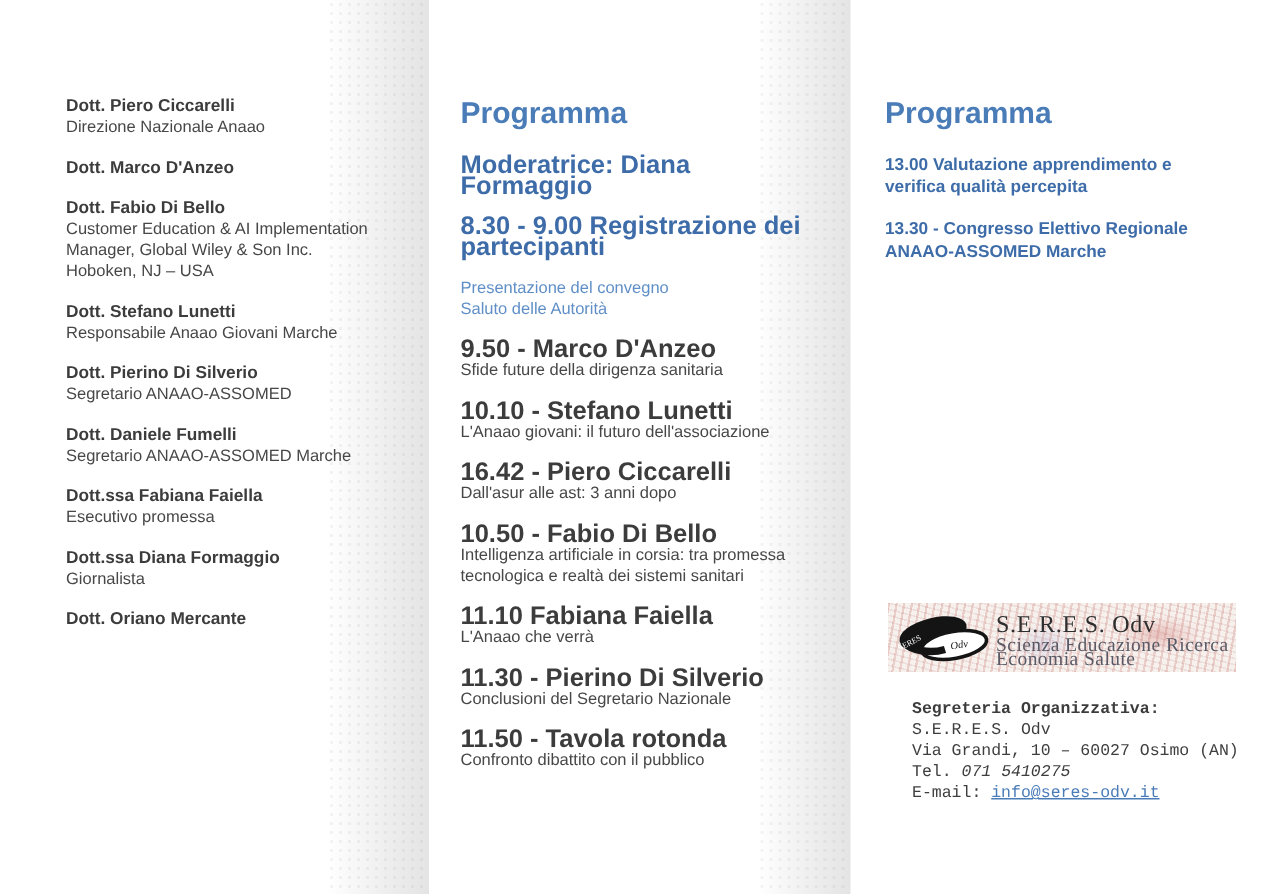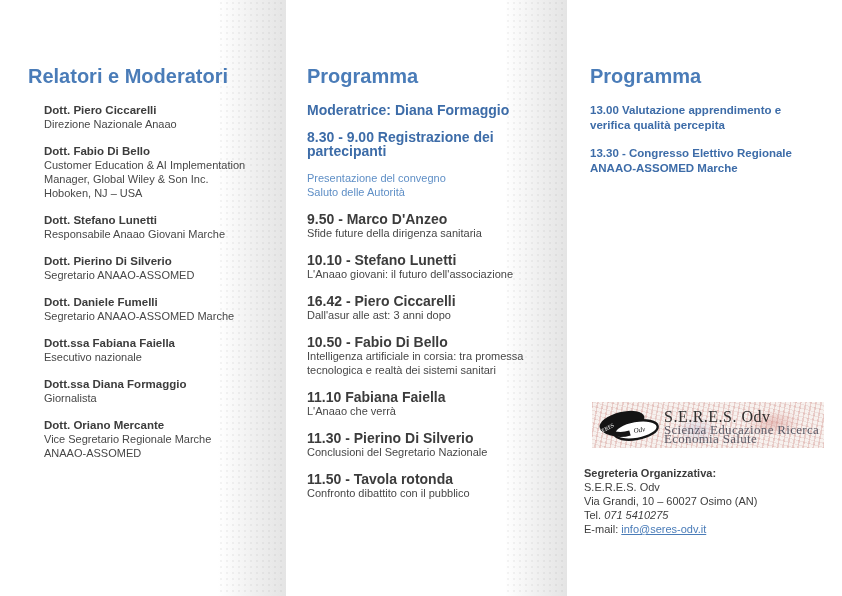--- a/index.html
+++ b/index.html
@@ -31,21 +31,21 @@
     color:#4a7cb8;letter-spacing:0;
   }
 
   
   .speaker{margin-bottom:13px;font-size:11px;line-height:14px;margin-left:16px;}
   .sp-name{font-weight:bold;font-size:11.5px;color:#3c3c3c;}
   .sp-role{color:#474747;}
 
   
   .prog{margin-bottom:13px;font-size:11px;line-height:14px;}
-  .prog-h{font-weight:bold;font-size:14px;}
+  .prog-h{font-weight:bold;font-size:17px;}
   .prog.blue .prog-h{color:#3d6ca8;}
   .prog.dark .prog-h{color:#3c3c3c;}
   .prog.blue .prog-l{color:#5f8fc6;}
   .prog.dark .prog-l{color:#474747;}
 
   
   .right-item{
     margin-bottom:13px;font-size:11.5px;line-height:15px;
     font-weight:bold;color:#3d6ca8;width:205px;
   }
@@ -67,67 +67,66 @@
   #logo-name{
     font-family:"Liberation Serif","DejaVu Serif",serif;
     font-size:16px;line-height:17px;color:#2e2e2e;letter-spacing:0.5px;
   }
   #logo-tagline{
     font-family:"Liberation Serif","DejaVu Serif",serif;
     font-size:13px;line-height:9px;color:#5a5a66;letter-spacing:0.3px;
   }
 
   
-  #contact{position:absolute;left:584px;top:466px;width:230px;font-size:11px;line-height:14px;color:#3e3e3e;}
+  #contact{position:absolute;left:608px;top:466px;width:230px;font-size:11px;line-height:14px;color:#3e3e3e;font-family:Liberation Mono, monospace;}
   .contact-heading{font-weight:bold;color:#3c3c3c;}
   .tel-number{font-style:italic;}
   #email-link{color:#4a7cb8;text-decoration:underline;}
 </style>
 </head>
 <body>
 
 <div id="fold-1" class="fold"></div>
 <div id="fold-2" class="fold"></div>
 
 <section class="panel" id="col-left">
-  <h1 class="panel-title">Relatori e Moderatori</h1>
   <div id="speakers-list">
       <div class="speaker">
         <div class="sp-name">Dott. Piero Ciccarelli</div>
         <div class="sp-role">Direzione Nazionale Anaao</div>
       </div>
       <div class="speaker">
+        <div class="sp-name">Dott. Marco D'Anzeo</div>
       </div>
       <div class="speaker">
         <div class="sp-name">Dott. Fabio Di Bello</div>
         <div class="sp-role">Customer Education &amp; AI Implementation Manager, Global Wiley &amp; Son Inc. Hoboken, NJ – USA</div>
       </div>
       <div class="speaker">
         <div class="sp-name">Dott. Stefano Lunetti</div>
         <div class="sp-role">Responsabile Anaao Giovani Marche</div>
       </div>
       <div class="speaker">
         <div class="sp-name">Dott. Pierino Di Silverio</div>
         <div class="sp-role">Segretario ANAAO-ASSOMED</div>
       </div>
       <div class="speaker">
         <div class="sp-name">Dott. Daniele Fumelli</div>
         <div class="sp-role">Segretario ANAAO-ASSOMED Marche</div>
       </div>
       <div class="speaker">
         <div class="sp-name">Dott.ssa Fabiana Faiella</div>
-        <div class="sp-role">Esecutivo nazionale</div>
+        <div class="sp-role">Esecutivo promessa</div>
       </div>
       <div class="speaker">
         <div class="sp-name">Dott.ssa Diana Formaggio</div>
         <div class="sp-role">Giornalista</div>
       </div>
       <div class="speaker">
         <div class="sp-name">Dott. Oriano Mercante</div>
-        <div class="sp-role">Vice Segretario Regionale Marche ANAAO-ASSOMED</div>
       </div>
     </div>
 </section>
 
 <section class="panel" id="col-mid">
   <h1 class="panel-title">Programma</h1>
   <div id="program-list">
       <div class="prog blue">
         <div class="prog-h">Moderatrice: Diana Formaggio</div>
       </div>

